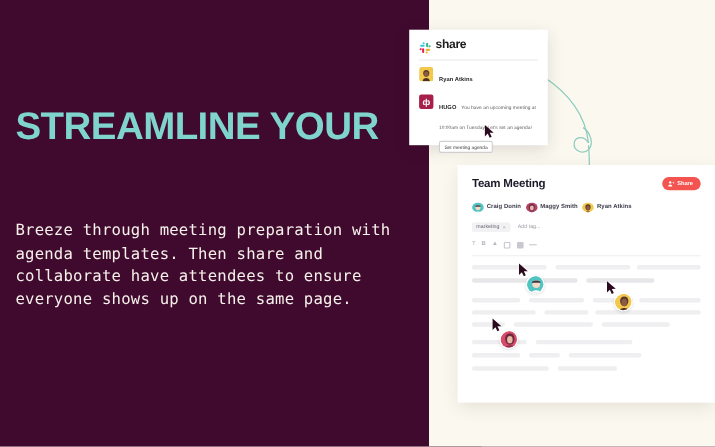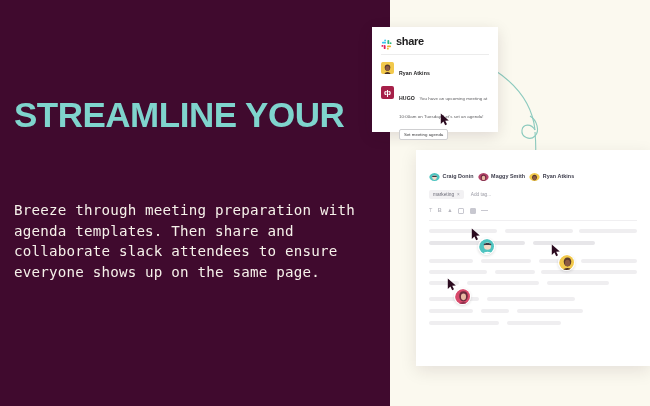--- a/index.html
+++ b/index.html
@@ -121,21 +121,21 @@
 </style>
 </head>
 <body>
 
 <div id="stage">
 
   <div class="left-panel">
     <h1 class="headline">
       <span>STREAMLINE YOUR</span>
     </h1>
-    <p class="body-copy">Breeze through meeting preparation with agenda templates. Then share and collaborate slack attendees to ensure everyone shows up on the same page.</p>
+    <p class="body-copy">Breeze through meeting preparation with agenda templates. Then share and collaborate have attendees to ensure everyone shows up on the same page.</p>
   </div>
 
   <div class="right-panel">
     <svg class="swoosh" viewBox="0 0 240 140">
       <path d="M20 22 C95 26 150 62 155 110" fill="none" stroke="#8ccabe" stroke-width="1.1"></path>
       <path d="M155 110 C151 103 143 104 142 110 C141 117 150 121 155 116 C160 111 157 100 150 96" fill="none" stroke="#8ccabe" stroke-width="1.1"></path>
       <path d="M155 112 C156 124 156 134 155 142" fill="none" stroke="#8ccabe" stroke-width="1.1"></path>
     </svg>
   </div>
 
@@ -186,20 +186,31 @@
 
     <span class="cursor" style="left:68px; top:86px;">
       <svg width="10" height="13" viewBox="0 0 10 13">
         <path d="M0.8 0.6 L0.8 11 L3.4 8.4 L5.2 12.2 L7.0 11.3 L5.2 7.7 L8.8 7.6 Z" fill="#2b0a1f"></path>
       </svg>
     </span>
   </div>
 
   <div class="meeting-card">
 
+    <div class="mc-titlerow">
+      <span class="mc-title">Team Meeting</span>
+      <button class="share-btn">
+        <svg width="6" height="6" viewBox="0 0 12 12">
+          <circle cx="4.6" cy="3.6" r="2.2" fill="#fff"></circle>
+          <path d="M0.8 11c0-2.2 1.7-3.6 3.8-3.6S8.4 8.8 8.4 11z" fill="#fff"></path>
+          <path d="M9.6 4.2h2.2M10.7 3.1v2.2" stroke="#fff" stroke-width="1" stroke-linecap="round"></path>
+        </svg>
+        <span>Share</span>
+      </button>
+    </div>
 
     <div class="attendees">
       <span class="att">
         <span class="att-av">
           <svg viewBox="0 0 20 20" width="11" height="11">
             <circle cx="10" cy="10" r="10" fill="#4fc4c0"></circle>
             <circle cx="10" cy="8.4" r="4.2" fill="#f6d9c6"></circle>
             <path d="M5.5 6.6c.6-2.4 8.4-2.4 9 0 .3 1.2-1 .6-4.5.6s-4.8.6-4.5-.6z" fill="#3a3a46"></path>
             <path d="M3.4 20c.7-3.4 3.2-5 6.6-5s5.9 1.6 6.6 5z" fill="#ffffff"></path>
           </svg>

